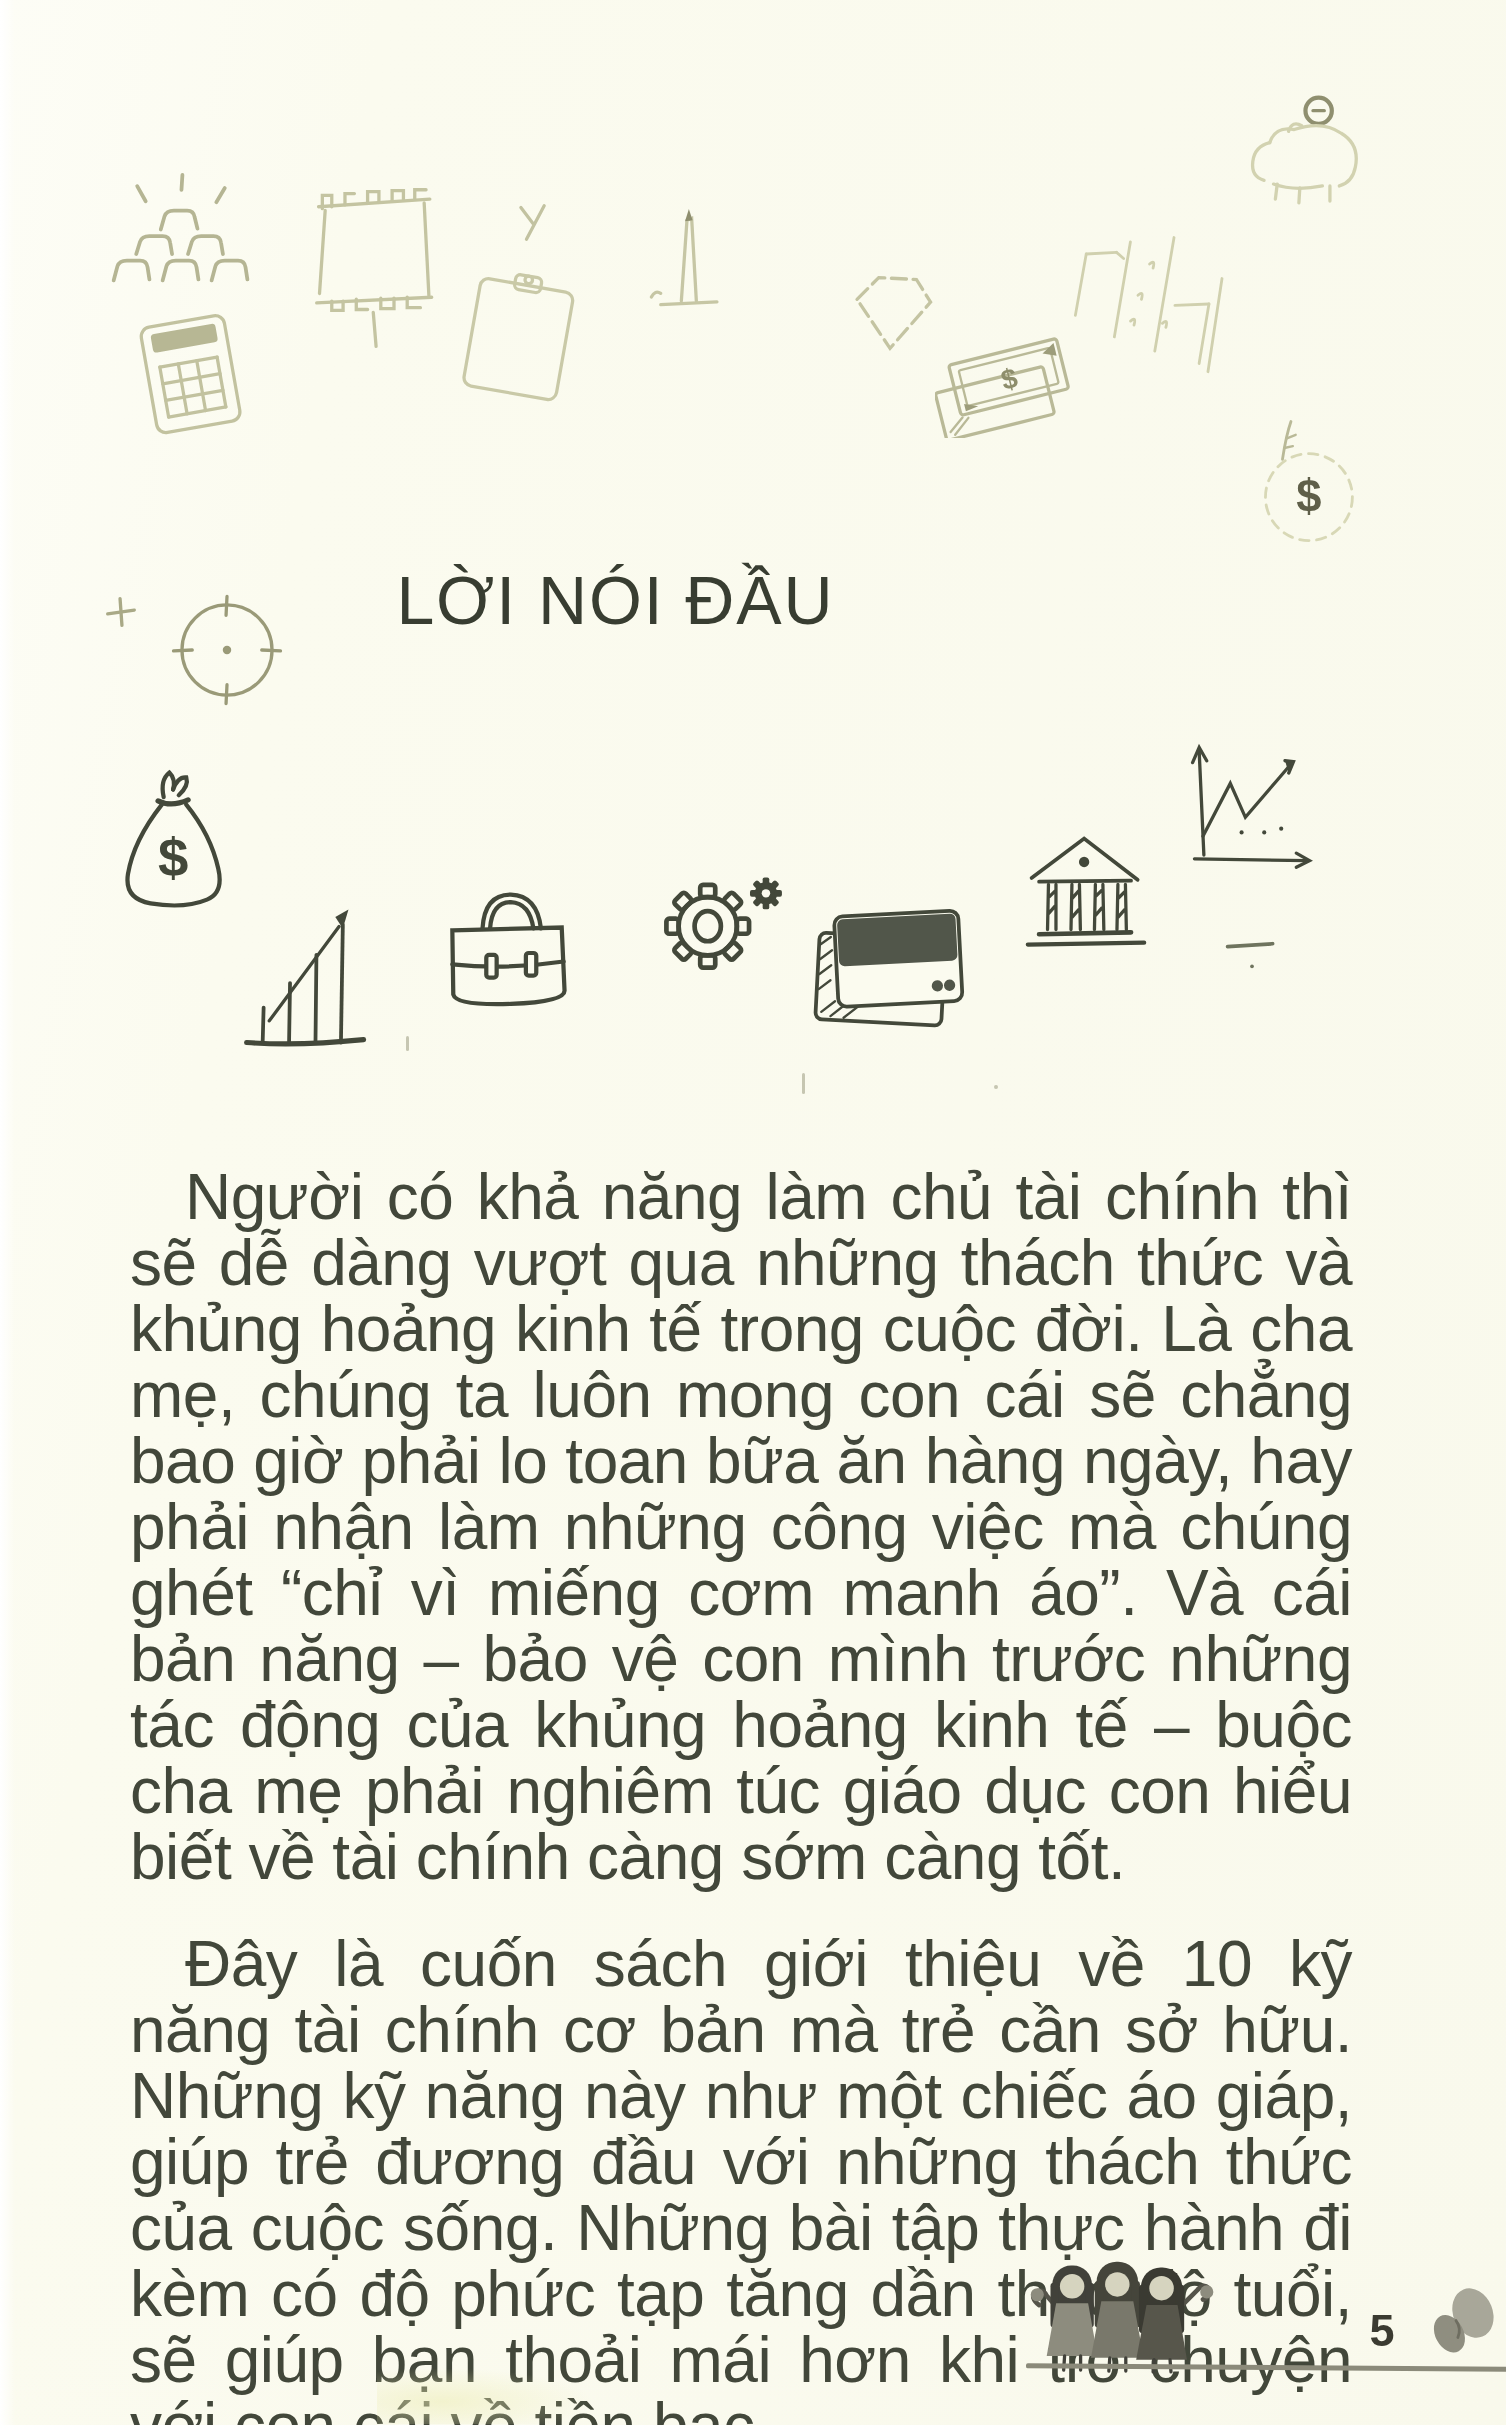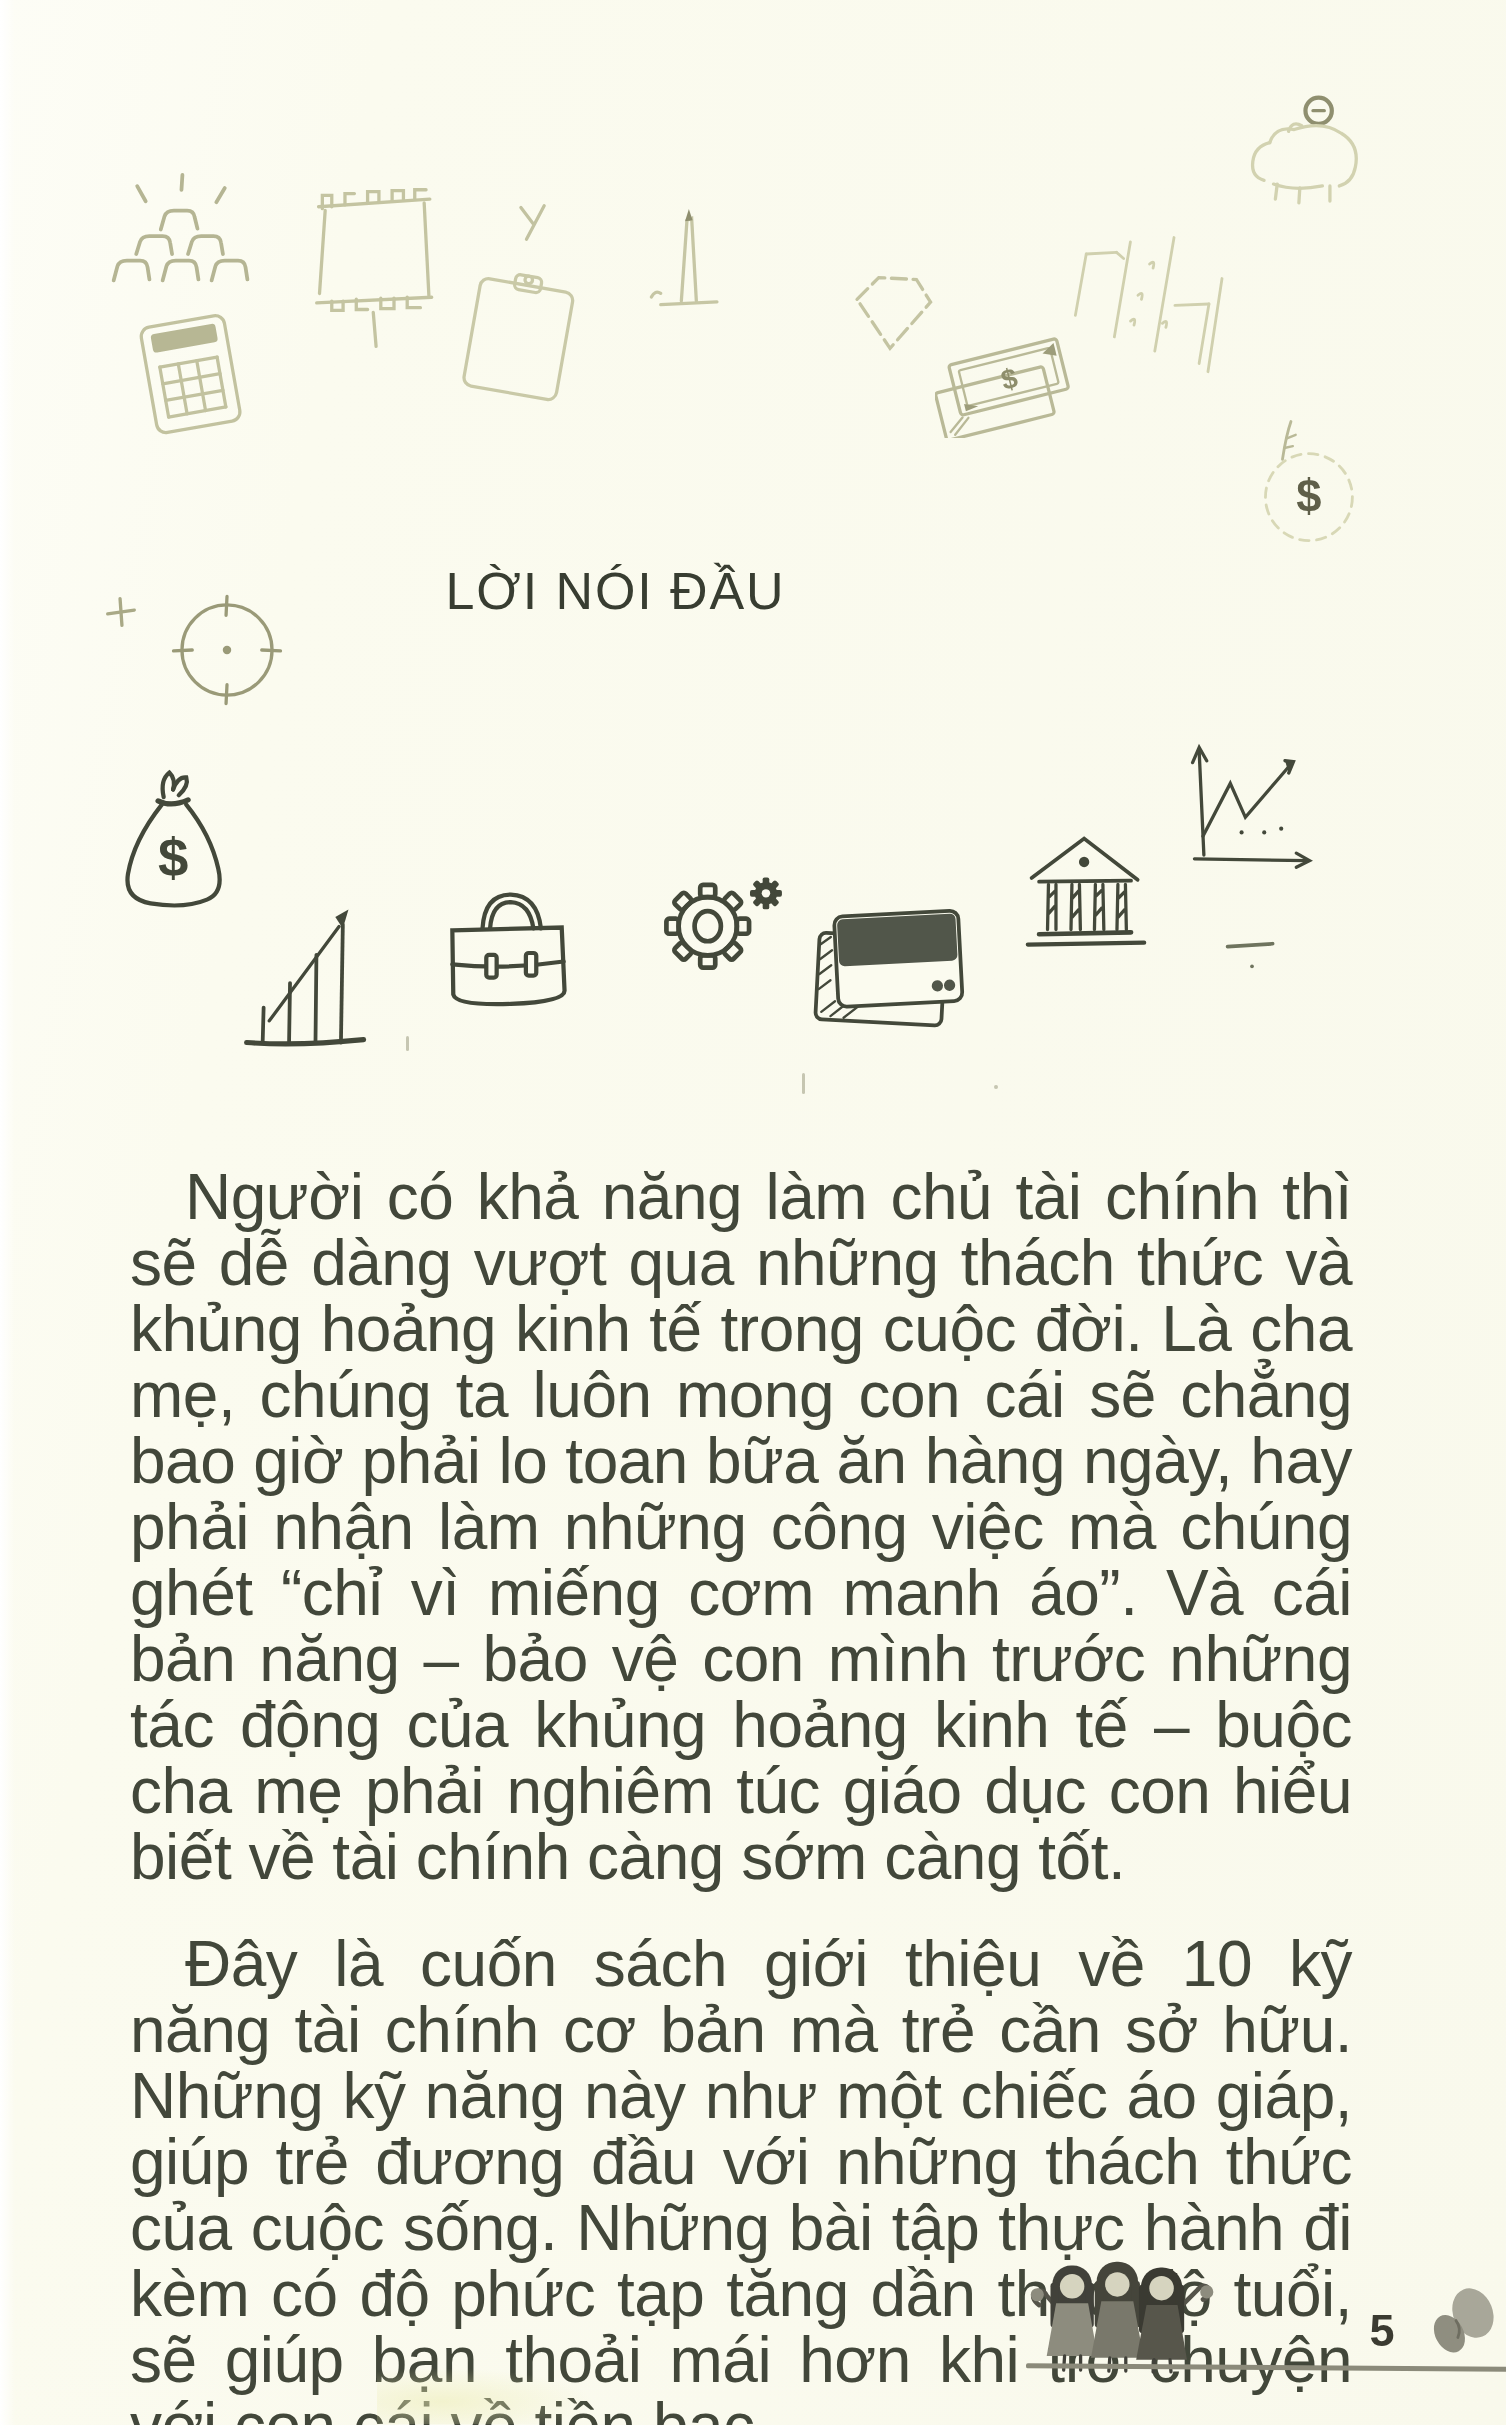--- a/index.html
+++ b/index.html
@@ -9,21 +9,21 @@
     background:linear-gradient(100deg,#fdfdf6 0%, #fbfbef 20%, #f9f9ec 100%);
     overflow:hidden;
     font-family:"Liberation Sans", sans-serif;
   }
   .edge-light{position:absolute;left:0;top:0;width:15px;height:100%;
     background:linear-gradient(90deg,#ffffff,#ffffff00);}
   .sketch{position:absolute;}
   .page-title{
     position:absolute;left:0;top:561px;width:1231px;
     text-align:center;
-    font-size:52px;font-weight:normal;letter-spacing:1.9px;
+    font-size:68px;font-weight:normal;letter-spacing:1.9px;
     color:#383d31;margin:0;
   }
   .body-text{
     position:absolute;left:130px;top:1164px;width:1222px;
     color:#42473a;
     font-size:64px;line-height:66px;
     text-align:justify;letter-spacing:-0.5px;
   }
   .body-text p{margin:0 0 41px 0;text-indent:55px;}
   .speck{position:absolute;background:#9a9a80;border-radius:1.9px;opacity:.55;}

